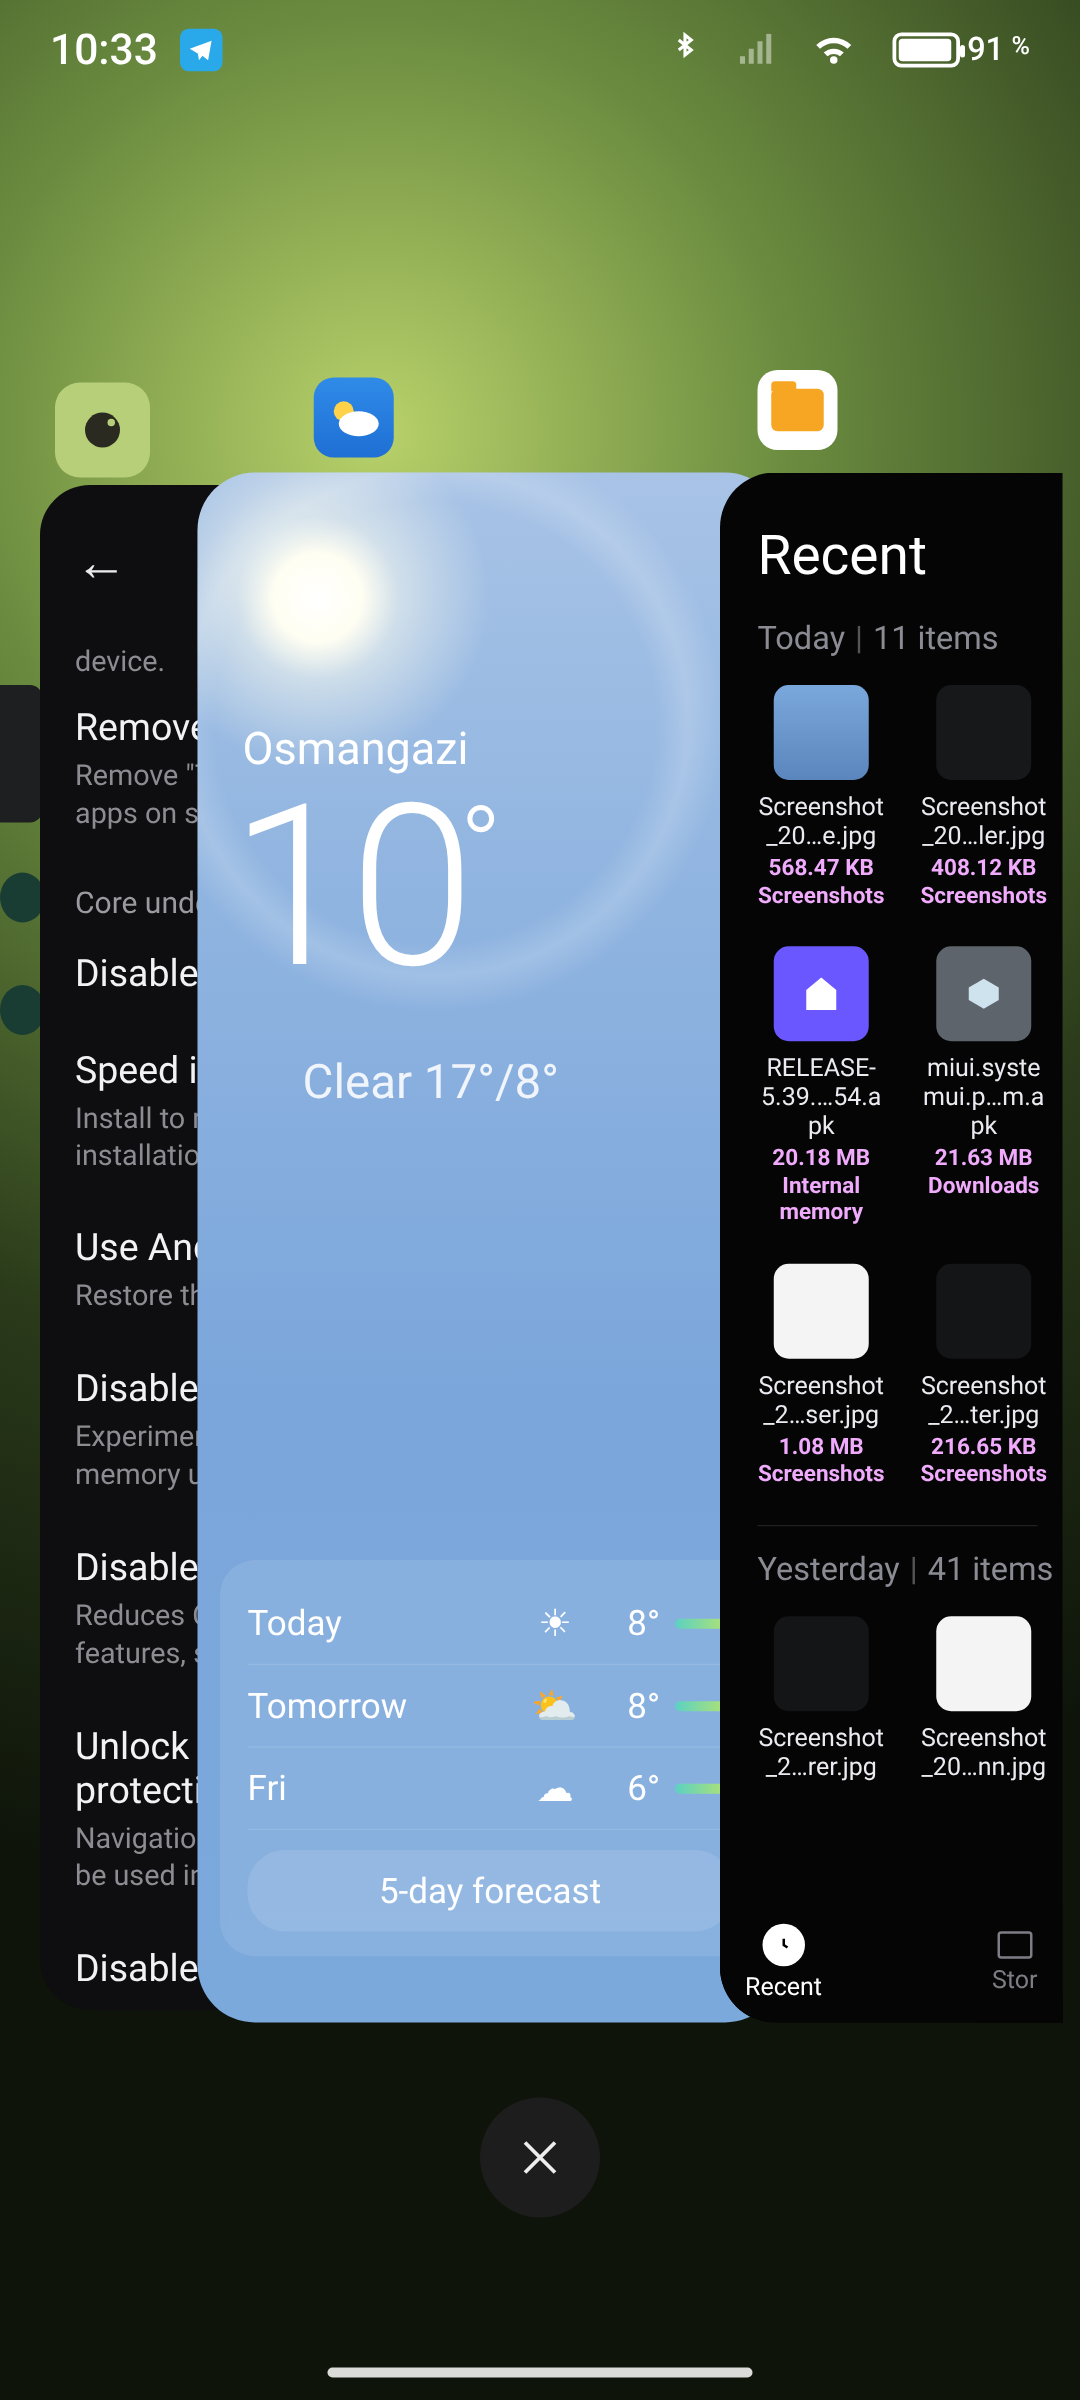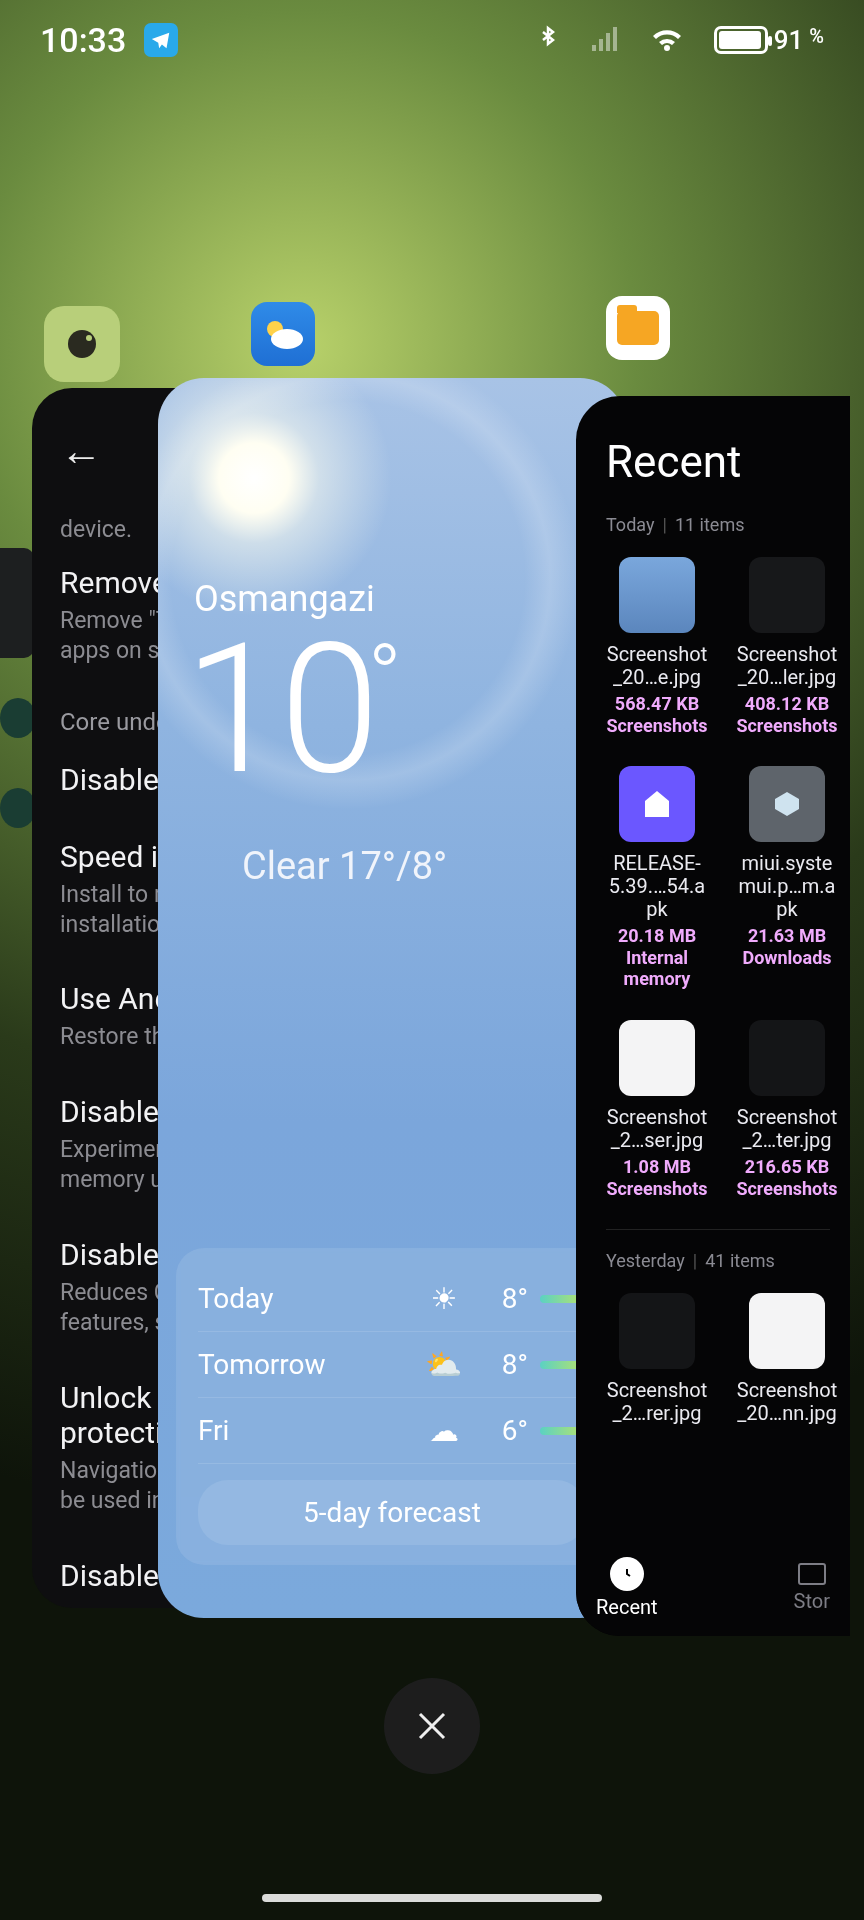--- a/index.html
+++ b/index.html
@@ -67,27 +67,27 @@
   .f-day { flex:1.4; }
   .f-ico { flex:0 0 48px; display:flex; justify-content:center; font-size:30px;}
   .f-tmp { flex:0 0 60px; text-align:right; }
   .f-bar { flex:0 0 46px; margin-left:12px; height:8px; border-radius:4px; background:linear-gradient(to right,#5bd1c3,#b9e46a); }
   .f-link { text-align:center; margin-top:16px; background:rgba(255,255,255,.10); border-radius:30px; padding:16px 0; font-size:28px; color:#fff;}
   .weather-header { left:182px; top:302px; }
   .weather-icon { background:linear-gradient(to bottom,#2f8be8,#1f6fd4); }
   .weather-icon svg { width:44px; height:34px; }
 
   
-  .files-card { position:absolute; left:576px; top:396px; width:274px; height:1240px; background:#050506; border-radius:44px 0 0 44px; padding:40px 0 0 30px; overflow:hidden; }
+  .files-card { position:absolute; left:576px; top:378px; width:274px; height:1240px; background:#050506; border-radius:44px 0 0 44px; padding:40px 0 0 30px; overflow:hidden; }
   .files-header { left:606px; top:296px; }
   .files-icon { background:#fff; }
   .files-icon-inner { width:42px; height:34px; background:#f6a623; border-radius:5px; position:relative; }
   .files-icon-inner::before { content:""; position:absolute; top:-6px; left:0; width:20px; height:8px; background:#f6a623; border-radius:3px 3px 0 0;}
   .files-title { font-size:44px; font-weight:400; margin-bottom:26px;}
-  .section-row { font-size:18px; color:#8b8b93; margin-bottom:22px;}
+  .section-row { font-size:26px; color:#8b8b93; margin-bottom:22px;}
   .section-row .bar { color:#555; margin:0 8px;}
   .grid { display:flex; gap:28px; margin-bottom:30px;}
   .cell { width:102px; text-align:center; }
   .thumb { width:76px; height:76px; border-radius:12px; margin:0 auto 10px; background:#2a2a2e; display:flex; align-items:center; justify-content:center; overflow:hidden;}
   .thumb.sky { background:linear-gradient(to bottom,#7aa7dc 0%,#5b86bd 100%); position:relative;}
   .thumb.dark { background:#17181a;}
   .thumb.purple { background:#6b57ff;}
   .thumb.gray { background:#5e646b;}
   .thumb.paper { background:#f4f4f5;}
   .thumb.dk2 { background:#141517;}

